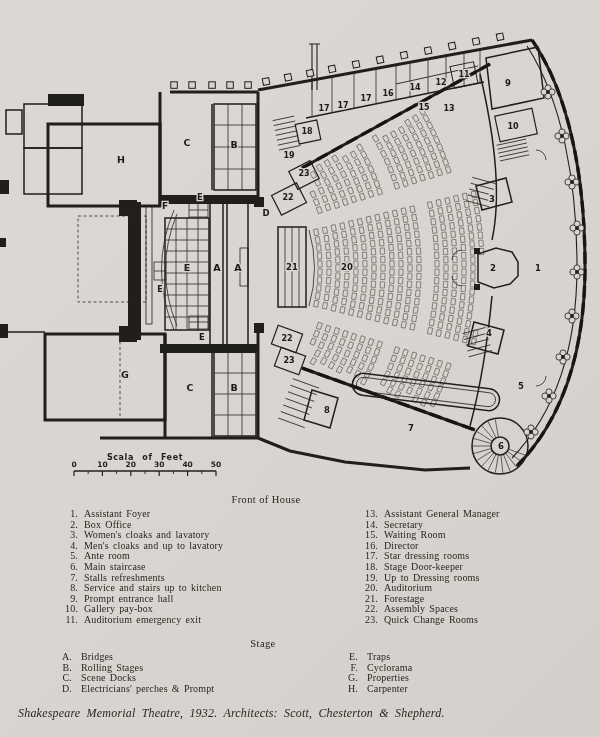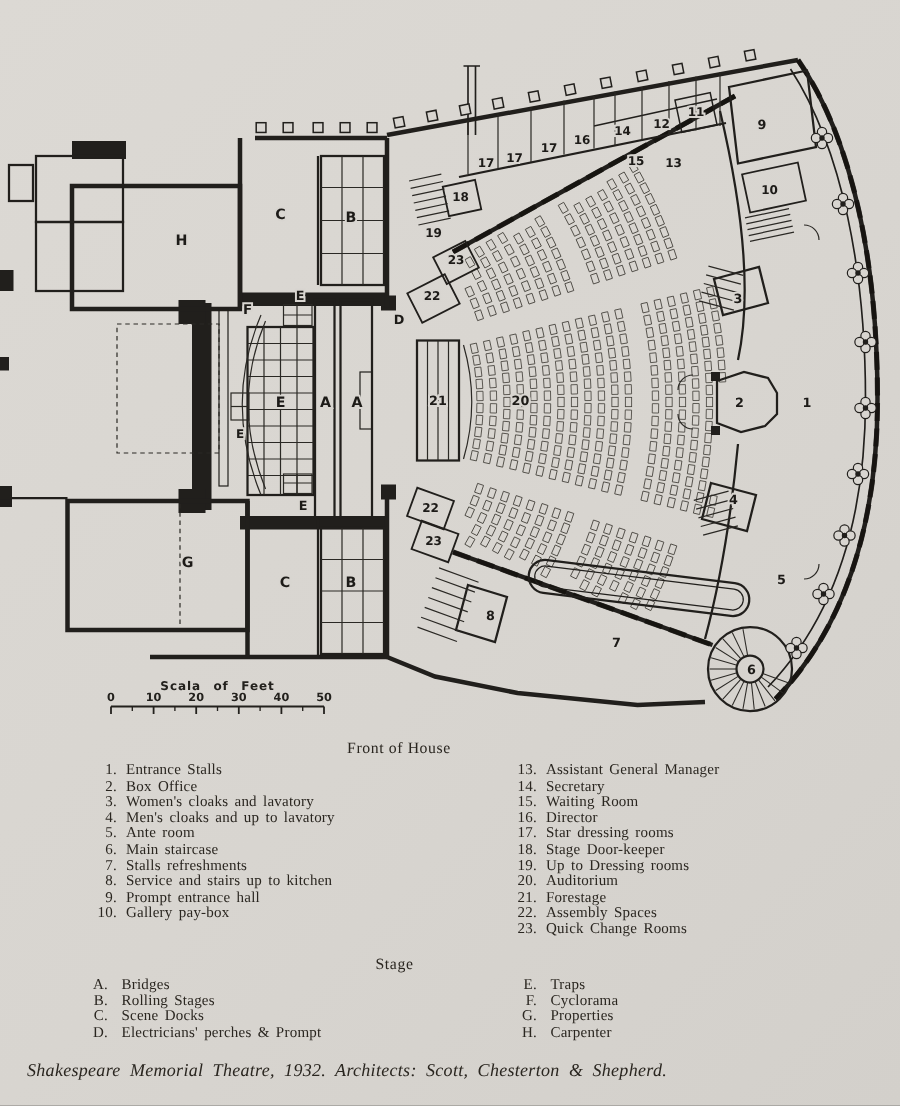--- a/index.html
+++ b/index.html
@@ -10,21 +10,21 @@
   svg{display:block;}
   .plan-label{font-family:"DejaVu Sans", sans-serif;font-weight:bold;fill:#1d1b18;
               paint-order:stroke;stroke:#d8d5d0;stroke-width:2.6px;text-anchor:middle;}
   .scale-num{font-family:"DejaVu Sans", sans-serif;font-weight:bold;font-size:7.5px;fill:#23211d;text-anchor:middle;}
   .scale-title{font-family:"DejaVu Sans", sans-serif;font-weight:bold;font-size:8px;fill:#23211d;text-anchor:middle;word-spacing:5px;letter-spacing:.6px;}
   .heading{position:absolute;font-size:10.5px;letter-spacing:.4px;text-align:center;}
   #foh-heading{top:494px;left:0;width:532px;}
   #stage-heading{top:638px;left:0;width:526px;font-family:Liberation Serif, serif;}
   .col{position:absolute;font-size:10px;line-height:10.6px;letter-spacing:.15px;word-spacing:1.5px;white-space:nowrap;}
   #foh-left{top:509px;left:56px;}
-  #foh-right{top:509px;left:336px;}
+  #foh-right{top:509px;left:356px;}
   #stage-left{top:652px;left:56px;}
   #stage-right{top:652px;left:342px;}
   .row{display:flex;}
   .row .num{width:22px;text-align:right;margin-right:6px;flex:0 0 auto;}
   #stage-left .num,#stage-right .num{width:16px;margin-right:9px;}
   .caption{position:absolute;top:706px;left:18px;width:560px;font-style:italic;
            font-size:12px;letter-spacing:.2px;word-spacing:3px;}
 </style>
 </head>
 <body>
@@ -717,21 +717,21 @@
           <text x="521" y="389" font-size="8.5" class="plan-label">5</text>
           <text x="501" y="449" font-size="8.5" class="plan-label">6</text>
         </g>
     </svg>
   </div>
 
   <div class="heading" id="foh-heading">Front of House</div>
   <div class="col" id="foh-left">
       <div class="row">
         <span class="num">1.</span>
-        <span class="txt">Entrance Stalls</span>
+        <span class="txt">Assistant Foyer</span>
       </div>
       <div class="row">
         <span class="num">2.</span>
         <span class="txt">Box Office</span>
       </div>
       <div class="row">
         <span class="num">3.</span>
         <span class="txt">Women's cloaks and lavatory</span>
       </div>
       <div class="row">
@@ -755,20 +755,24 @@
         <span class="txt">Service and stairs up to kitchen</span>
       </div>
       <div class="row">
         <span class="num">9.</span>
         <span class="txt">Prompt entrance hall</span>
       </div>
       <div class="row">
         <span class="num">10.</span>
         <span class="txt">Gallery pay-box</span>
       </div>
+      <div class="row">
+        <span class="num">11.</span>
+        <span class="txt">Auditorium emergency exit</span>
+      </div>
     </div>
   <div class="col" id="foh-right">
       <div class="row">
         <span class="num">13.</span>
         <span class="txt">Assistant General Manager</span>
       </div>
       <div class="row">
         <span class="num">14.</span>
         <span class="txt">Secretary</span>
       </div>

